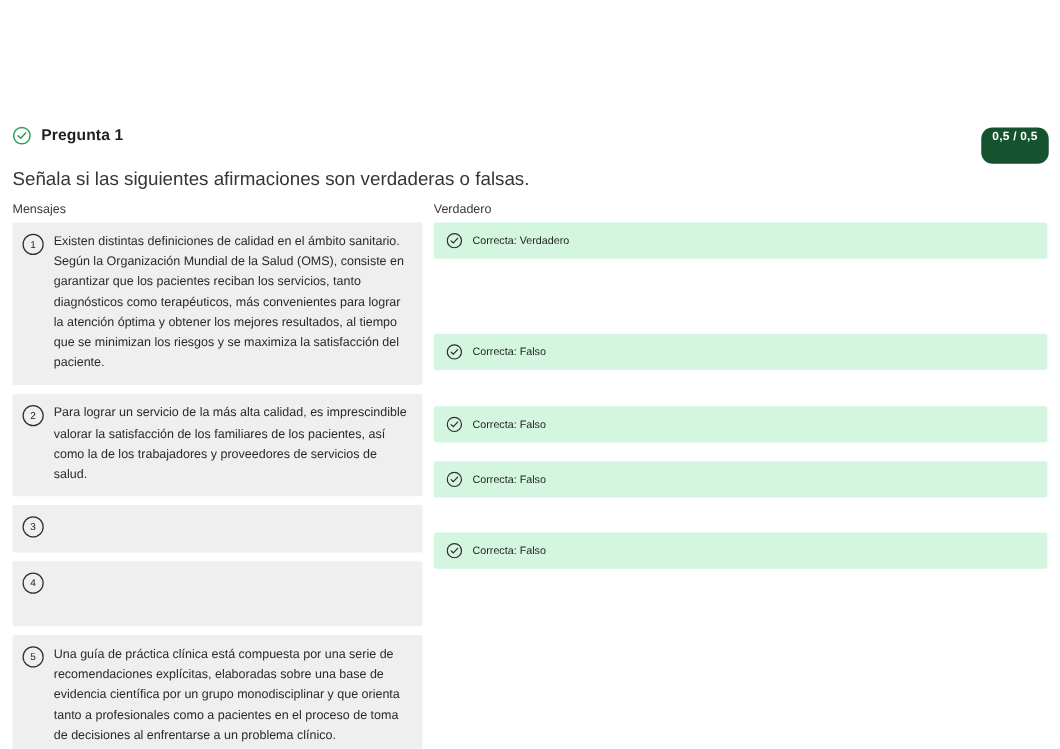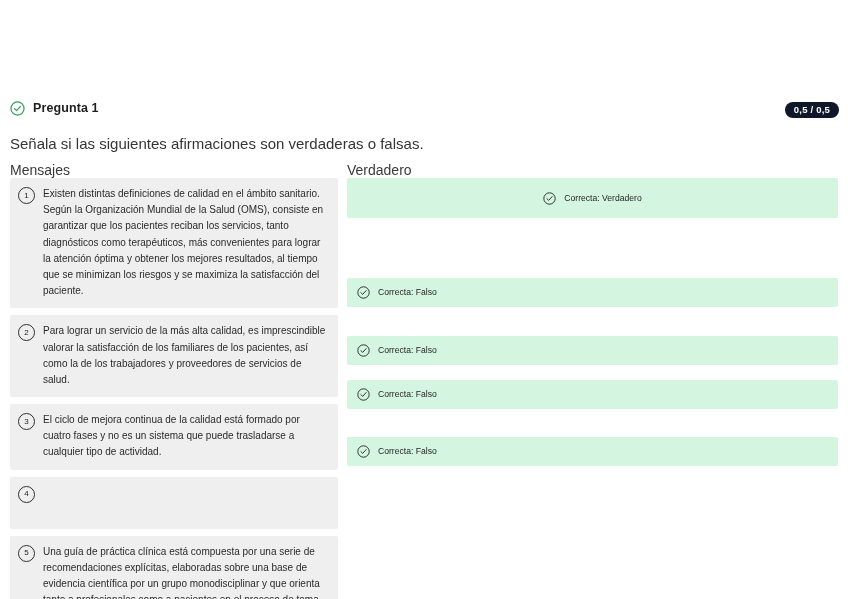--- a/index.html
+++ b/index.html
@@ -45,44 +45,44 @@
     color: #1f1f1f;
     letter-spacing: 0.1px;
     line-height: 1;
   }
 
   
   .score-badge {
     position: absolute;
     right: 9px;
     top: 102px;
-    background: #0f172a;
+    background: #14532d;
     color: #ffffff;
     font-size: 9.5px;
     font-weight: bold;
     border-radius: 9px;
-    padding: 3px 9px 3px 9px;
+    padding: 3px 9px 16px 9px;
     line-height: 1;
     letter-spacing: 0.2px;
   }
 
   
   .instruction {
     position: absolute;
     left: 10px;
     top: 134px;
     font-size: 15px;
     color: #353535;
     line-height: 1.3;
   }
 
   
   .col-head {
     position: absolute;
-    font-size: 14px;
+    font-size: 10px;
     color: #3a3a3a;
     top: 163px;
     line-height: 1;
   }
   .col-head.left { left: 10px; }
   .col-head.right { left: 347px; }
 
   
   .col-messages {
     position: absolute;
@@ -181,37 +181,36 @@
       <div class="msg-text">Existen distintas definiciones de calidad en el ámbito sanitario. Según la Organización Mundial de la Salud (OMS), consiste en garantizar que los pacientes reciban los servicios, tanto diagnósticos como terapéuticos, más convenientes para lograr la atención óptima y obtener los mejores resultados, al tiempo que se minimizan los riesgos y se maximiza la satisfacción del paciente.</div>
     </div>
 
     <div class="msg-row" style="min-height:53px;">
       <div class="msg-num">2</div>
       <div class="msg-text">Para lograr un servicio de la más alta calidad, es imprescindible valorar la satisfacción de los familiares de los pacientes, así como la de los trabajadores y proveedores de servicios de salud.</div>
     </div>
 
     <div class="msg-row" style="min-height:38px;">
       <div class="msg-num">3</div>
-      <div class="msg-text">El ciclo de mejora continua de la calidad está formado por cuatro fases y no es un sistema que puede trasladarse a cualquier tipo de actividad.</div>
     </div>
 
     <div class="msg-row" style="min-height:52px;">
       <div class="msg-num">4</div>
     </div>
 
     <div class="msg-row" style="min-height:68px;">
       <div class="msg-num">5</div>
       <div class="msg-text">Una guía de práctica clínica está compuesta por una serie de recomendaciones explícitas, elaboradas sobre una base de evidencia científica por un grupo monodisciplinar y que orienta tanto a profesionales como a pacientes en el proceso de toma de decisiones al enfrentarse a un problema clínico.</div>
     </div>
 
   </div>
 
   <div class="col-answers">
 
-    <div class="ans-row" style="height:40px; margin-bottom:60px;justify-content:center;">
+    <div class="ans-row" style="height:29px; margin-bottom:60px;">
       <span>
         <svg class="ans-check" viewBox="0 0 16 16" aria-hidden="true">
           <circle cx="8" cy="8" r="7" fill="none" stroke="#2d2d2d" stroke-width="1.2"></circle>
           <path d="M4.8 8.2 L7 10.3 L11.2 5.7" fill="none" stroke="#2d2d2d" stroke-width="1.2" stroke-linecap="round" stroke-linejoin="round"></path>
         </svg>
       </span>
       <span class="ans-text">Correcta: Verdadero</span>
     </div>
 
     <div class="ans-row" style="height:29px; margin-bottom:29px;">

